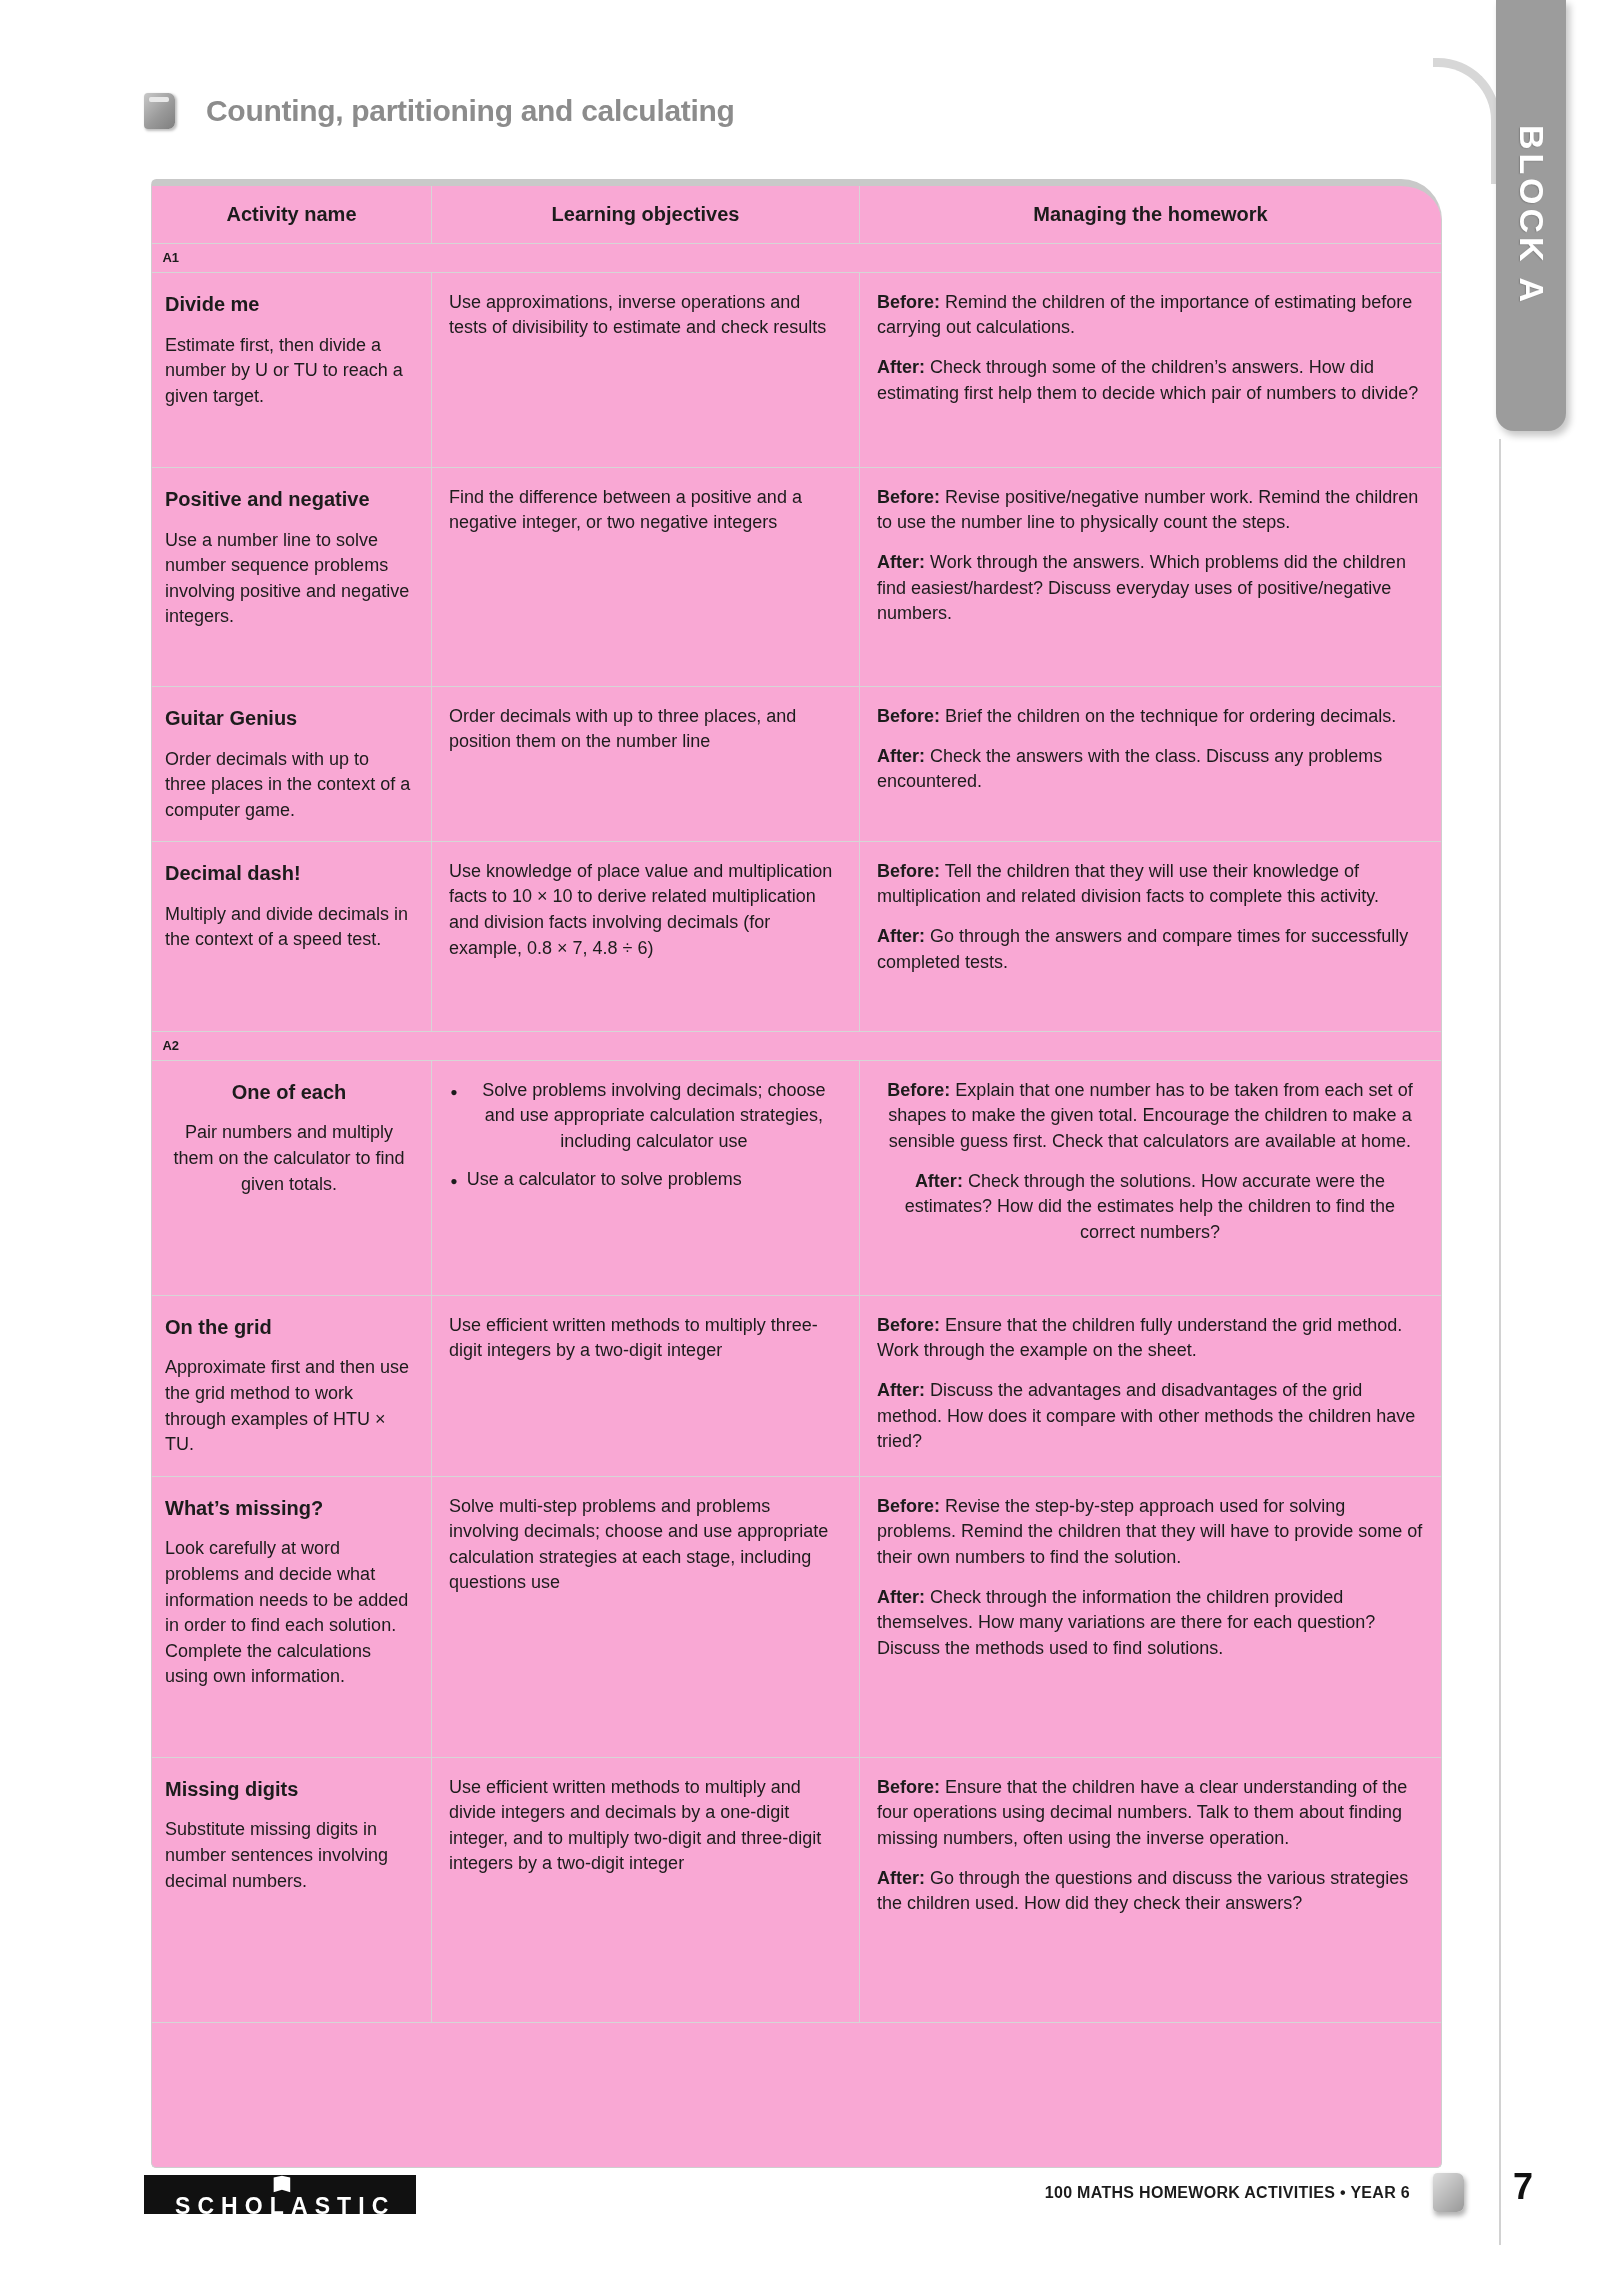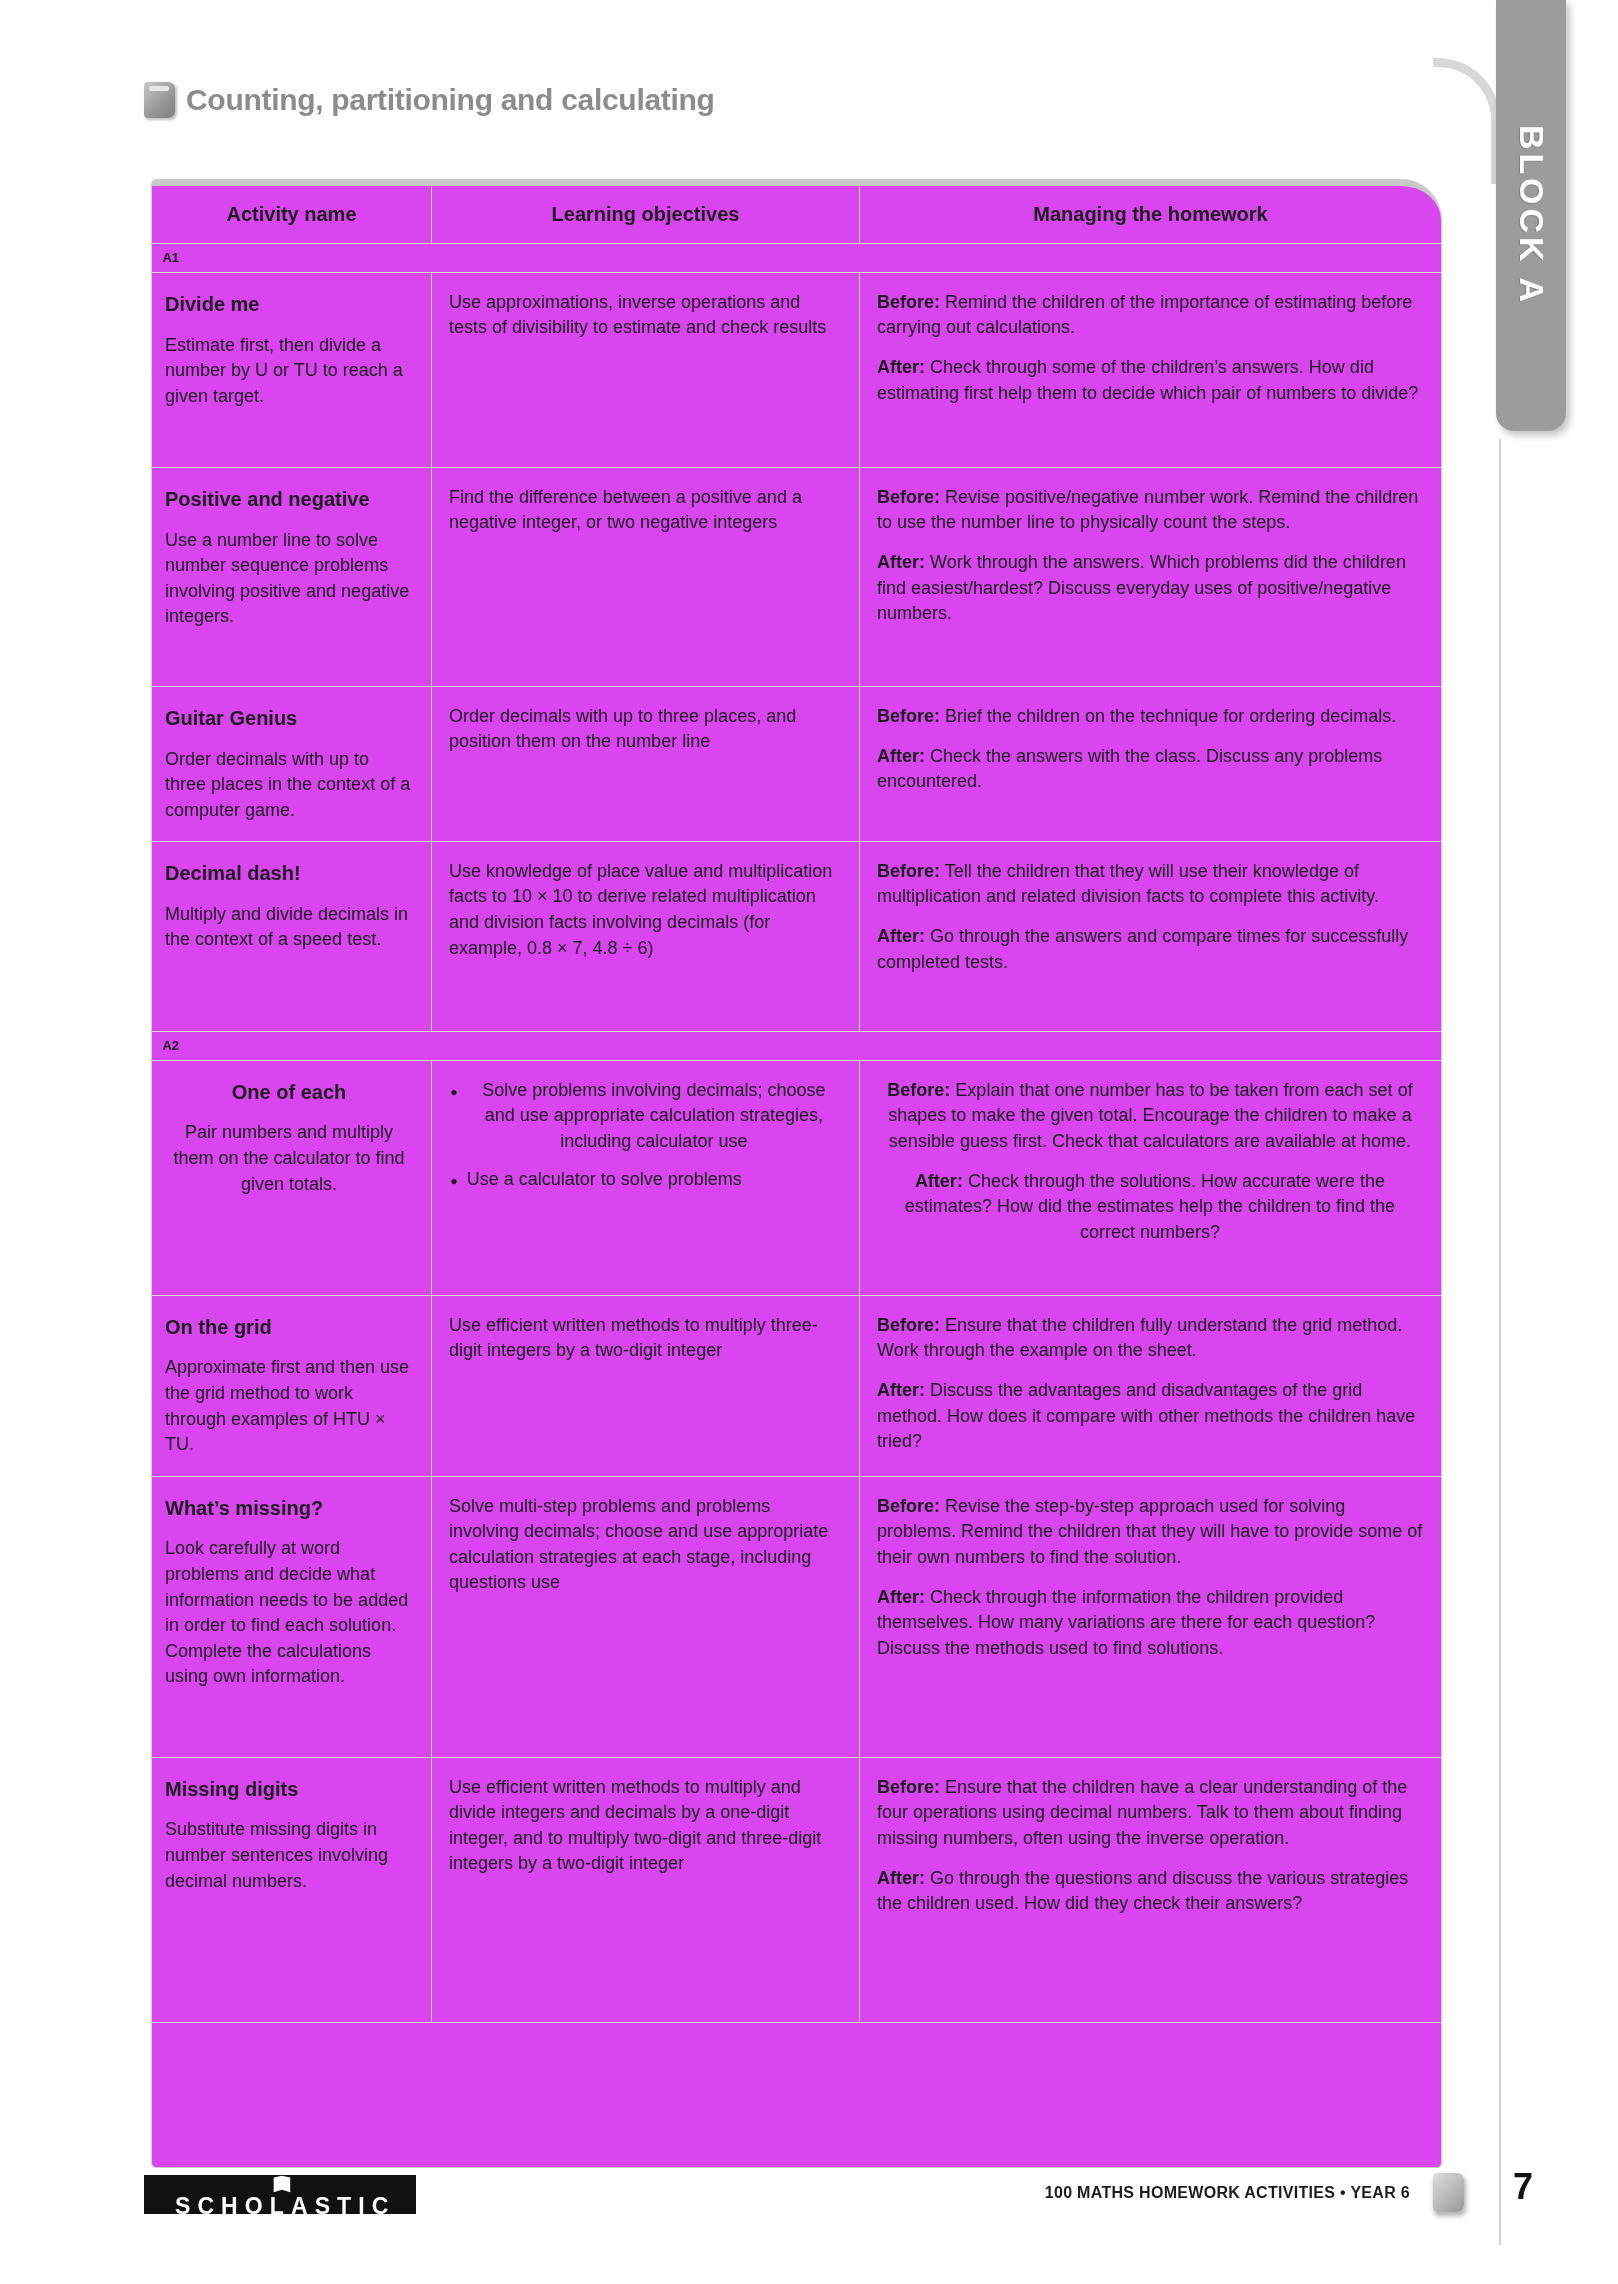--- a/index.html
+++ b/index.html
@@ -1,39 +1,39 @@
 <!DOCTYPE html>
 <html style="font-size:10.4px"><head>
 <meta charset="utf-8">
 <style>
   html,body{margin:0;padding:0;background:#ffffff;}
   body{width:1619px;height:2284px;position:relative;font-family:"Liberation Sans",sans-serif;color:#1c1c1c;overflow:hidden;}
 
   
-  .page-header{position:absolute;left:144px;top:82px;display:flex;align-items:center;gap:11px;}
+  .page-header{position:absolute;left:144px;top:93px;display:flex;align-items:center;gap:31px;}
   .book-icon{width:31px;height:36px;border-radius:3.9px 6.5px 6.5px 3.9px;
     background:linear-gradient(135deg,#c9c9c9 0%,#9a9a9a 55%,#7e7e7e 100%);
     box-shadow:1.3px 1.9px 2.6px rgba(0,0,0,.25);position:relative;}
   .book-icon:before{content:"";position:absolute;left:4.5px;top:3.9px;right:5.8px;height:5.2px;background:#e8e8e8;border-radius:1.9px;}
   .page-title{font-size:30px;font-weight:bold;color:#8c8c8c;letter-spacing:-0.3px;}
 
   
   .corner-arc{position:absolute;left:1433px;top:58px;width:67px;height:126px;
     border-top:9px solid #d7d7d7;border-right:9px solid #d7d7d7;border-top-right-radius:62px;box-sizing:border-box;}
   .block-tab{position:absolute;left:1496px;top:0;width:70px;height:431px;background:#9c9c9c;
     border-radius:0 0 18px 18px;box-shadow:3.9px 4.5px 7.8px rgba(0,0,0,.22);
     display:flex;align-items:center;justify-content:center;}
   .block-tab span{writing-mode:vertical-rl;font-size:34px;font-weight:bold;color:#ffffff;
     letter-spacing:3.9px;text-shadow:0.6px 0.6px 1.3px rgba(0,0,0,.18);}
   .right-rule{position:absolute;left:1499px;top:439px;width:1.9px;height:1806px;background:#d2d2d2;}
 
   
   .table-frame{position:absolute;left:151px;top:179px;width:1291px;height:1989px;box-sizing:border-box;
     border:1.9px solid #cecece;border-top:7.8px solid #c9c9c9;border-radius:5.2px 41px 5.2px 5.2px;
-    display:flex;flex-direction:column;overflow:hidden;background:#d946ef;}
+    display:flex;flex-direction:column;overflow:hidden;background:#f9a8d4;}
   .thead{display:grid;grid-template-columns:279px 428px 1fr;border-bottom:1.9px solid #d6d6d6;}
   .thead .hcell{padding:17px 6.5px;text-align:center;font-size:20px;font-weight:bold;}
   .thead .hcell + .hcell{border-left:1.9px solid #d6d6d6;}
   .section-row{border-bottom:1.9px solid #d6d6d6;padding:5.8px 0 7.1px 10.4px;font-size:13px;font-weight:bold;}
   .act-row{display:grid;grid-template-columns:279px 428px 1fr;border-bottom:1.9px solid #d6d6d6;}
   .act-row .cell{padding:17px 18px 17px 13px;font-size:18px;line-height:1.42;box-sizing:border-box;}
   .act-row .cell + .cell{border-left:1.9px solid #d6d6d6;padding-left:17px;}
   .act-name{font-size:20px;font-weight:bold;margin:0 0 14.3px 0;}
   .cell p{margin:0;}
   .cell p + p{margin-top:14.3px;}

